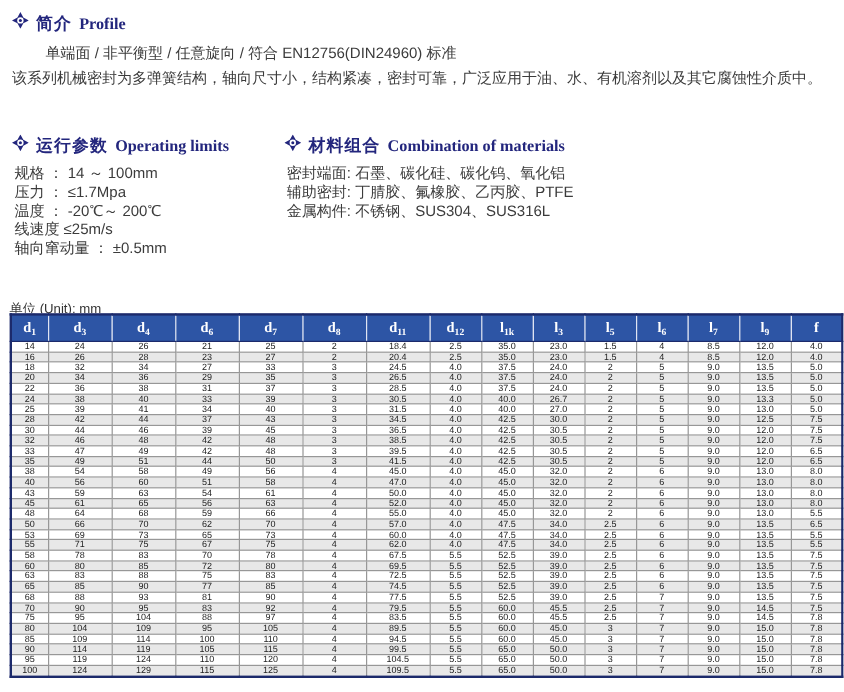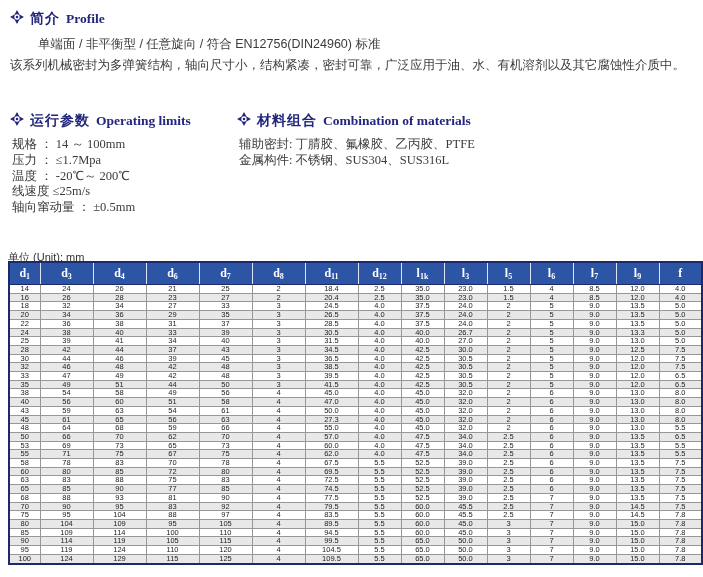--- a/index.html
+++ b/index.html
@@ -6,21 +6,21 @@
   body{
     width:703px;height:577px;position:relative;overflow:hidden;
     background:#ffffff;font-family:"Liberation Sans",sans-serif;color:#3a3a3a;
   }
   .abs{position:absolute;}
   .heading{display:flex;align-items:center;gap:6px;white-space:nowrap;text-align:center;}
   .heading .zh{font-weight:bold;font-size:14px;color:#23267d;letter-spacing:1px;}
   .heading .en{font-weight:bold;font-size:13.5px;color:#23267d;font-family:"Liberation Serif",serif;}
   .bodytext{font-size:12.5px;color:#3b3b3b;}
   .para{line-height:17px;}
-  .list div{line-height:15.8px;font-family:Liberation Serif, serif;}
+  .list div{line-height:15.8px;}
   .unit{font-size:11px;color:#333;}
   table{border-collapse:collapse;table-layout:fixed;width:687px;border:2px solid #1c2a6b;background:#fff;}
   th{
     background:#2d55a5;color:#ffffff;font-family:"Liberation Serif",serif;
     font-weight:bold;font-size:12px;height:21px;padding:0;
     border-right:1px solid #dfe4f2;border-bottom:1px solid #1c2a6b;text-align:center;
   }
   th:last-child{border-right:none;}
   th sub{font-size:8px;vertical-align:-2px;}
   td{
@@ -75,20 +75,21 @@
       <path d="M10 0 L13.5 6.5 L20 10 L13.5 13.5 L10 20 L6.5 13.5 L0 10 L6.5 6.5 Z" fill="#23267d"></path>
       <circle cx="10" cy="10" r="3.8" fill="#ffffff"></circle>
       <circle cx="10" cy="10" r="1.8" fill="#23267d"></circle>
     </svg>
   </span>
   <span class="zh">材料组合</span>
   <span class="en">Combination of materials</span>
 </div>
 
 <div class="abs bodytext list" style="top:137px;left:239px;">
+  <div>密封端面: 石墨、碳化硅、碳化钨、氧化铝</div>
   <div>辅助密封: 丁腈胶、氟橡胶、乙丙胶、PTFE</div>
   <div>金属构件: 不锈钢、SUS304、SUS316L</div>
 </div>
 
 <div class="abs unit" style="top:250px;left:8px;">单位 (Unit): mm</div>
 
 <div class="abs" style="top:261px;left:8px;">
   <table>
     <colgroup id="tbl-cols">
         <col style="width: 31px;">
@@ -382,21 +383,21 @@
           <td>13.0</td>
           <td>8.0</td>
         </tr>
         <tr class="alt">
           <td>45</td>
           <td>61</td>
           <td>65</td>
           <td>56</td>
           <td>63</td>
           <td>4</td>
-          <td>27.3</td>
+          <td>52.0</td>
           <td>4.0</td>
           <td>45.0</td>
           <td>32.0</td>
           <td>2</td>
           <td>6</td>
           <td>9.0</td>
           <td>13.0</td>
           <td>8.0</td>
         </tr>
         <tr>

